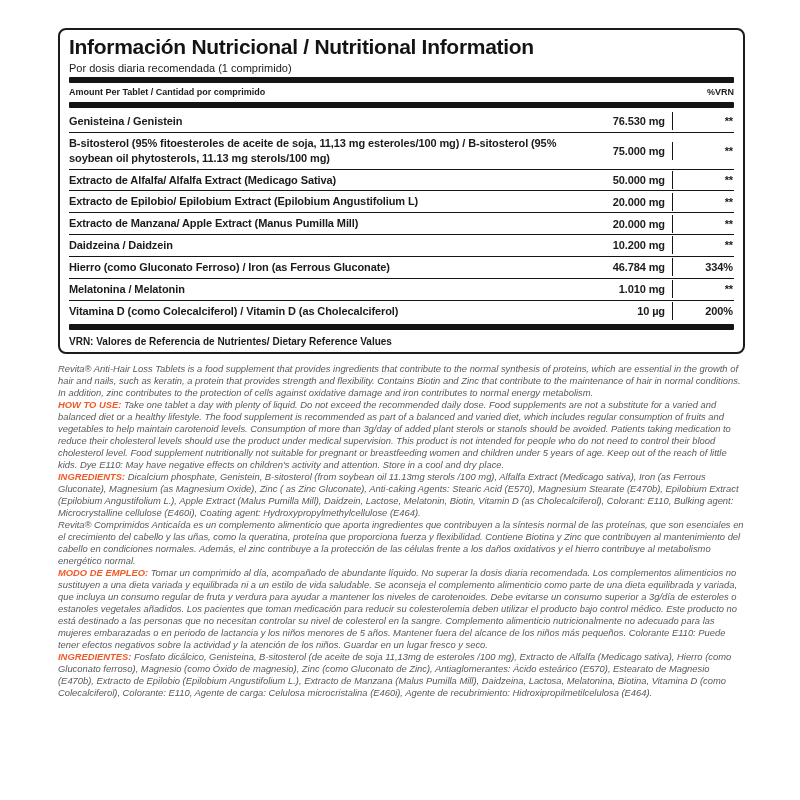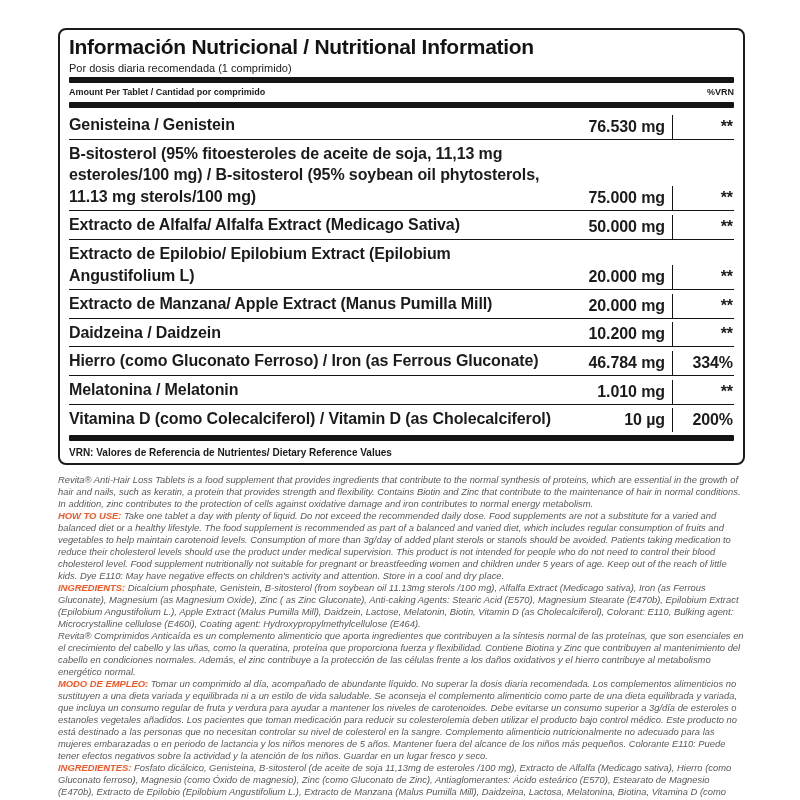--- a/index.html
+++ b/index.html
@@ -6,21 +6,21 @@
   body{width:800px;height:800px;overflow:hidden;font-family:"Liberation Sans",sans-serif;-webkit-font-smoothing:antialiased;}
   .page{padding:28px 55px 0 58px;}
 
   
   .box{border:2.5px solid #1b1b1b;border-radius:8px;padding:5px 9px 4px 9px;color:#1b1b1b;}
   .title{font-size:21px;font-weight:bold;letter-spacing:-0.3px;margin:0 0 3px 0;color:#141414;}
   .sub{font-size:11px;margin:0 0 3px 0;color:#1b1b1b;}
   .bar{height:6px;background:#141414;margin:3px 0;border-radius:1px;}
   .colhead{display:flex;justify-content:space-between;align-items:baseline;font-size:9px;font-weight:bold;padding:1px 0 2px 0;gap:7px;}
   .rows{display:block;}
-  .trow{display:flex;align-items:flex-end;font-size:16px;font-weight:bold;letter-spacing:-0.1px;}
+  .trow{display:flex;align-items:center;font-size:11px;font-weight:bold;letter-spacing:-0.1px;}
   .trow + .trow{border-top:1.5px solid #141414;}
   .tname{flex:1;padding:3px 6px 3px 0;line-height:1.35;}
   .tamount{width:100px;text-align:right;padding:3px 7px 3px 0;white-space:nowrap;}
   .tvrn{width:60px;text-align:right;border-left:1.5px solid #141414;padding:3px 1px 3px 0;white-space:nowrap;}
   .footnote{font-size:10px;font-weight:bold;padding:3px 0 1px 0;}
 
   
   .paras{margin-top:9px;color:#58595b;font-size:9.4px;line-height:12px;text-align:left;font-style:italic;}
   .paras p{margin:0;}
   .gap{margin-top:11px;}

